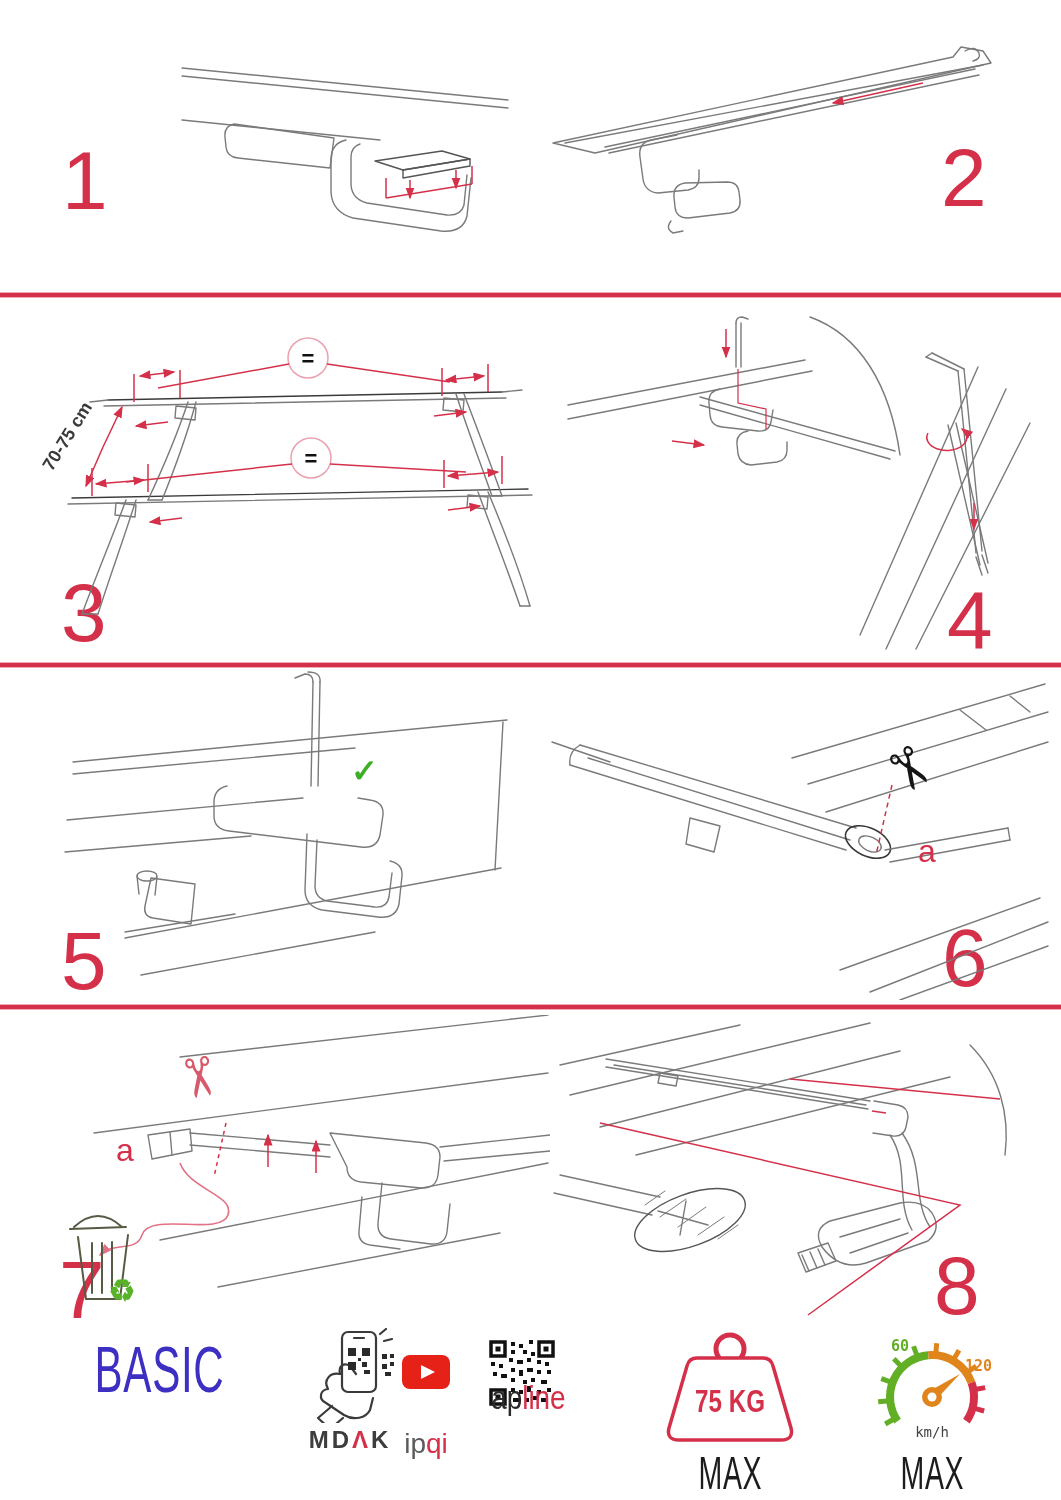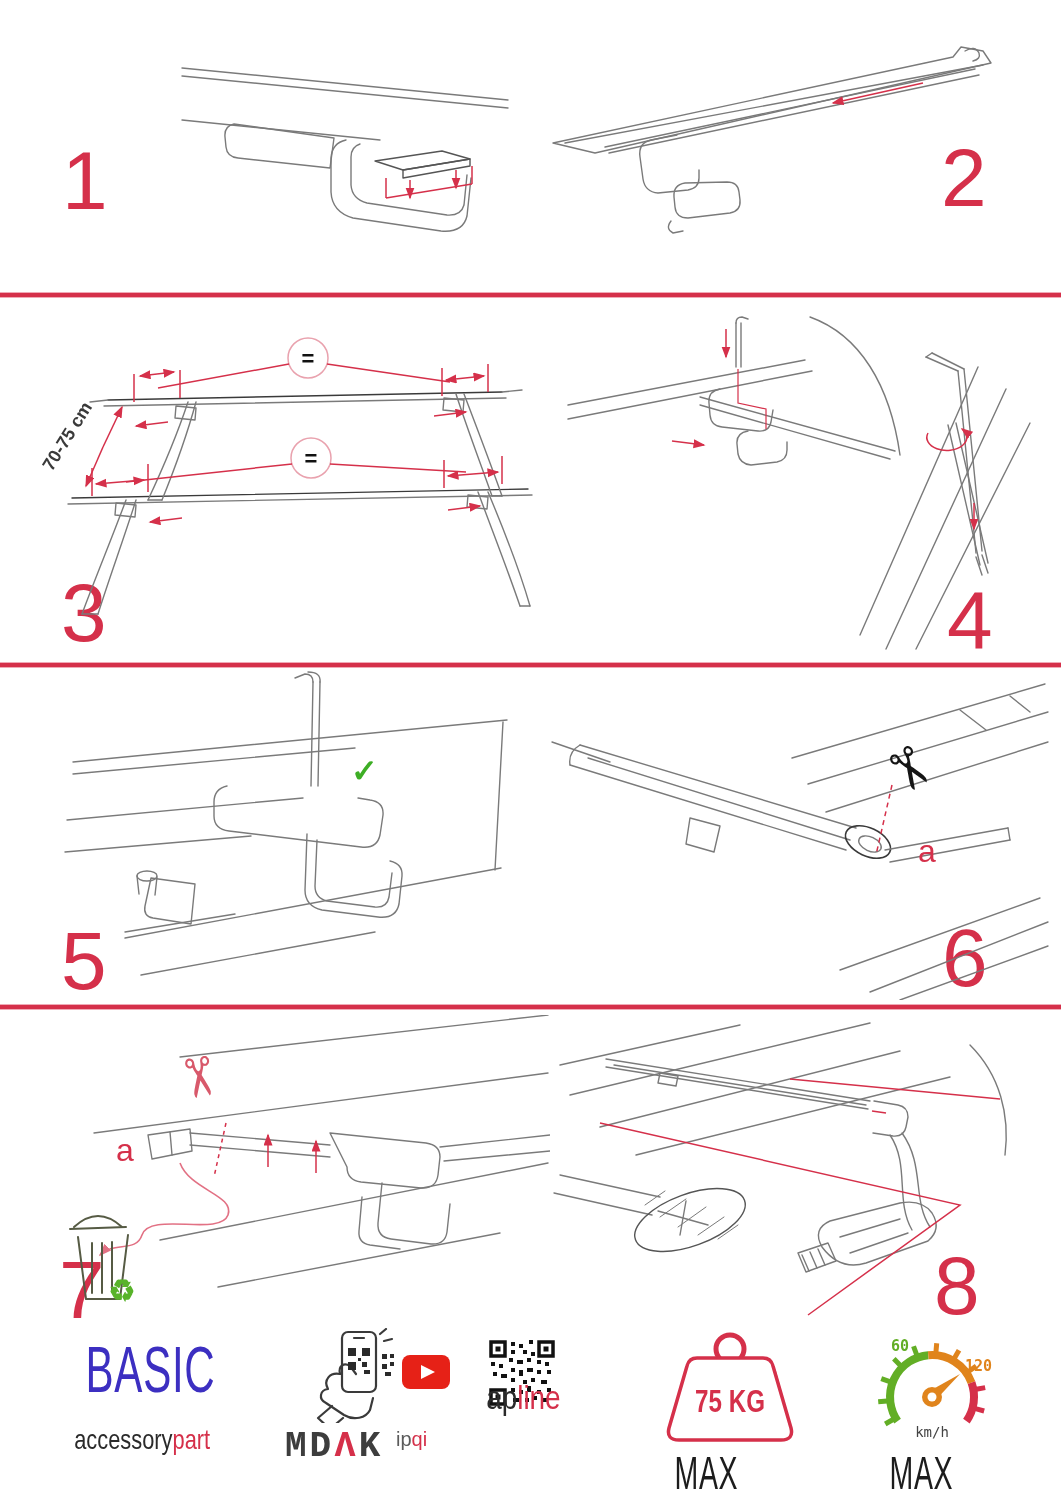--- a/index.html
+++ b/index.html
@@ -6,28 +6,28 @@
   .page{position:relative;width:1061px;height:1500px;background:#fff;margin:0 auto;
         font-family:"Liberation Sans",sans-serif;overflow:hidden;}
   .sep{position:absolute;left:0;width:1061px;height:4px;background:#d5304a;
        box-shadow:0 1px 0 #f0aab6, 0 -1px 0 #f0aab6;}
   .step-num{position:absolute;color:#d5304a;font-size:82px;line-height:1;font-weight:400;}
   .art{position:absolute;}
   .stroke{fill:none;stroke:#7a7a7a;stroke-width:1.4;stroke-linecap:round;stroke-linejoin:round;}
   .dark{stroke:#3a3a3a;}
   .red{stroke:#d5304a;stroke-width:1.5;fill:none;}
   .pink{stroke:#e27184;stroke-width:1.6;fill:none;}
-  .ftxt{position:absolute;white-space:nowrap;}
+  .ftxt{position:absolute;text-align:center;white-space:nowrap;}
   .cond{display:inline-block;transform-origin:50% 50%;}
   .basic{color:#3c2fc1;font-size:62px;letter-spacing:1px;}
   .accpart{font-size:28px;color:#2a2a2a;}
   .accpart .r, .ipqi .r, .apline .r{color:#d5304a;}
-  .mdak{font-size:36px;font-weight:bold;color:#3d3d3d;letter-spacing:3px;font-family:Liberation Mono, monospace;}
+  .mdak{font-size:24px;font-weight:bold;color:#3d3d3d;letter-spacing:3px;}
   .mdak .caret{color:#d5304a;}
-  .ipqi{font-size:20px;color:#5b5b5b;}
+  .ipqi{font-size:28px;color:#5b5b5b;}
   .apline{font-size:34px;color:#2a2a2a;}
   .maxlbl{font-size:46px;color:#1c1c1c;letter-spacing:1px;}
   svg text{font-family:"Liberation Sans",sans-serif;}
   .monotxt{font-family:"DejaVu Sans Mono",monospace;}
 </style>
 </head>
 <body>
 
 <div class="page">
 
@@ -309,25 +309,20 @@
     </g>
     <g class="red" stroke-width="1.2">
       <path d="M250,64 L460,84"></path>
       <path d="M60,108 L420,190 L268,300"></path>
       <path d="M332,96 l14,2"></path>
     </g>
   </svg>
 
   <div class="ftxt" style="left:55px;top:1334px;width:210px">
     <span class="cond basic" style="transform:scale(0.68,1.05)">BASIC</span>
-  </div>
-  <div class="ftxt" style="left:55px;top:1424px;width:210px">
-    <span class="cond accpart" style="transform:scaleX(0.78)">
-      <span>accessory</span><span class="r">part</span>
-    </span>
   </div>
 
   <svg class="art" style="left:310px;top:1328px" width="90" height="95" viewBox="0 0 90 95">
     <g fill="none" stroke="#3a3a3a" stroke-width="2.2" stroke-linecap="round" stroke-linejoin="round">
       <rect x="32" y="4" width="34" height="60" rx="6"></rect>
       <path d="M44,10 h10"></path>
       <path d="M70,6 l6,-5"></path>
         <path d="M74,13 l8,-2"></path>
       <path d="M30,46 C20,44 13,52 18,61 C10,62 8,71 16,75 L34,87 C44,93 56,90 60,82 L63,70"></path>
       <path d="M30,46 C28,38 34,34 40,38 L46,46"></path>

